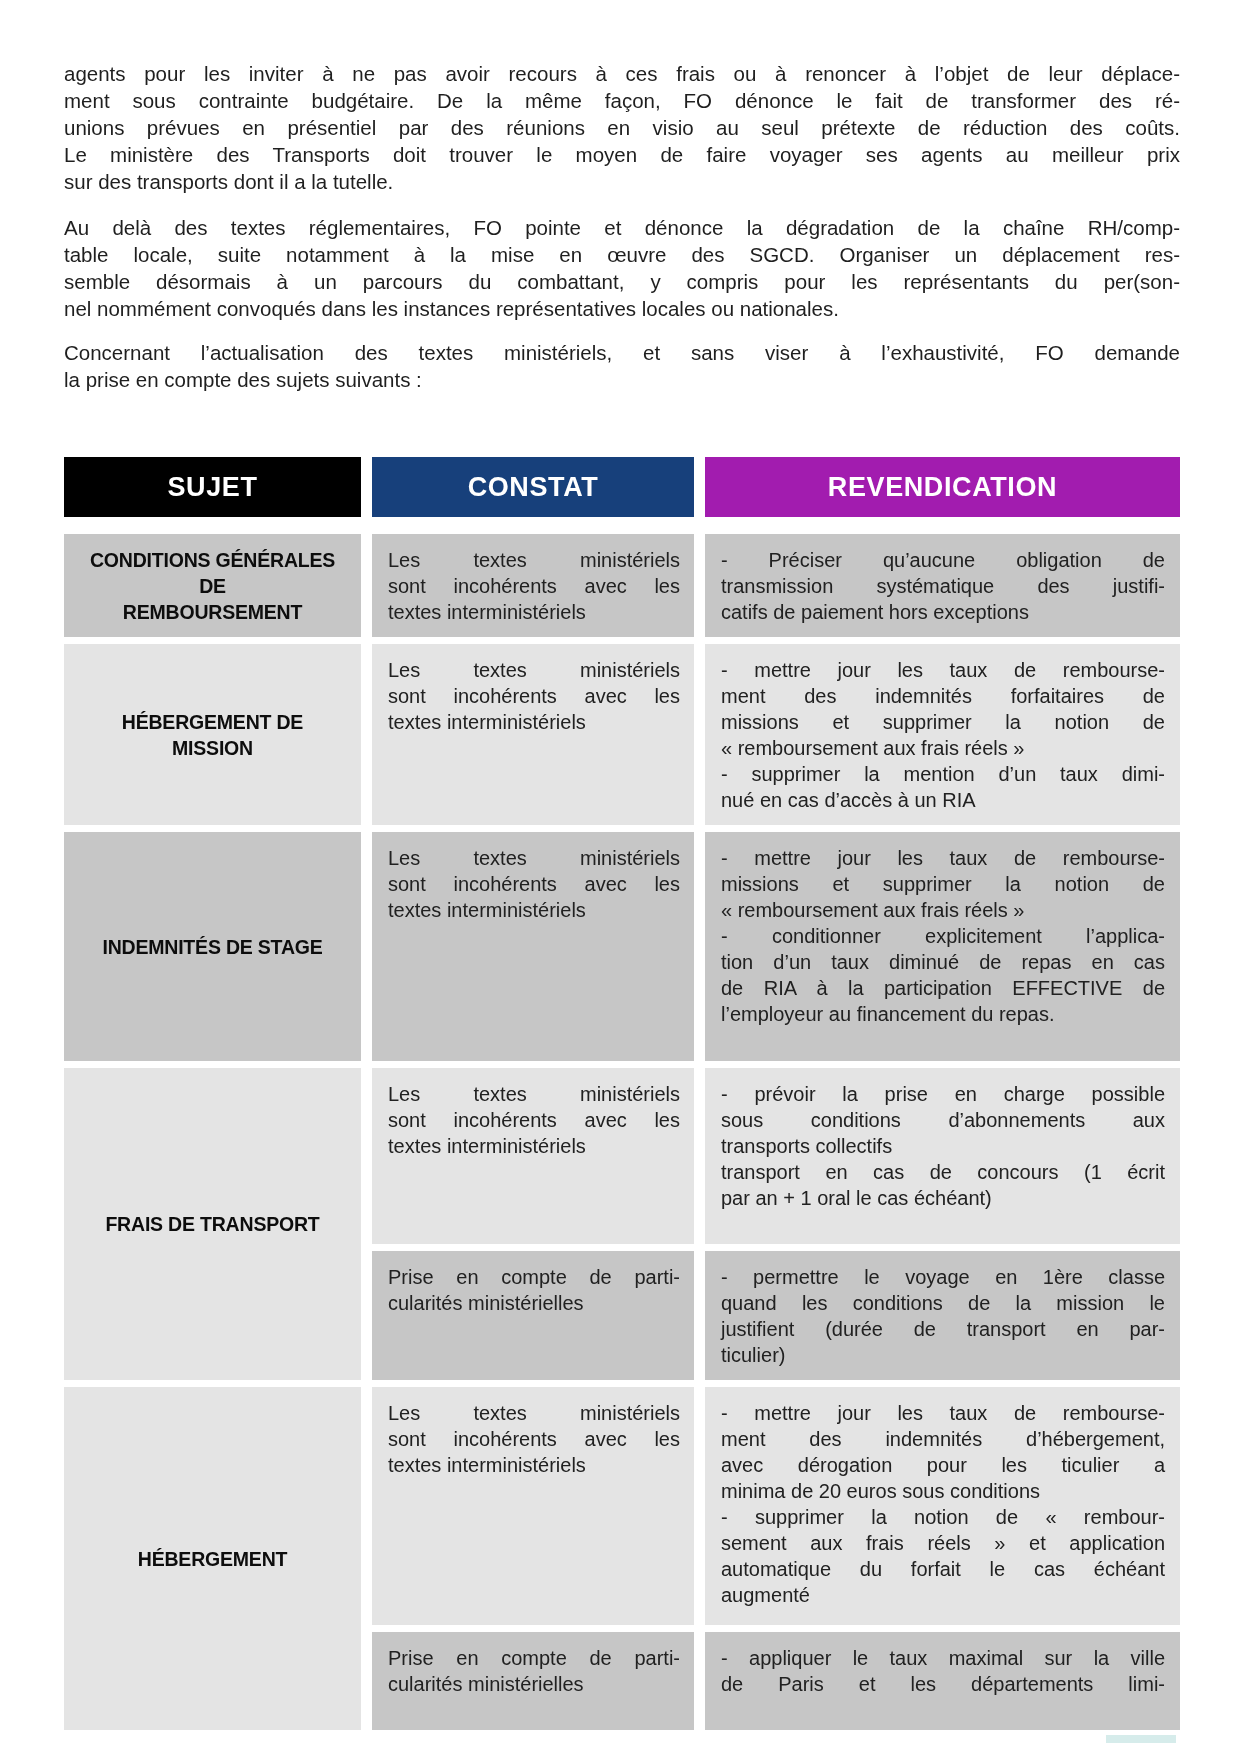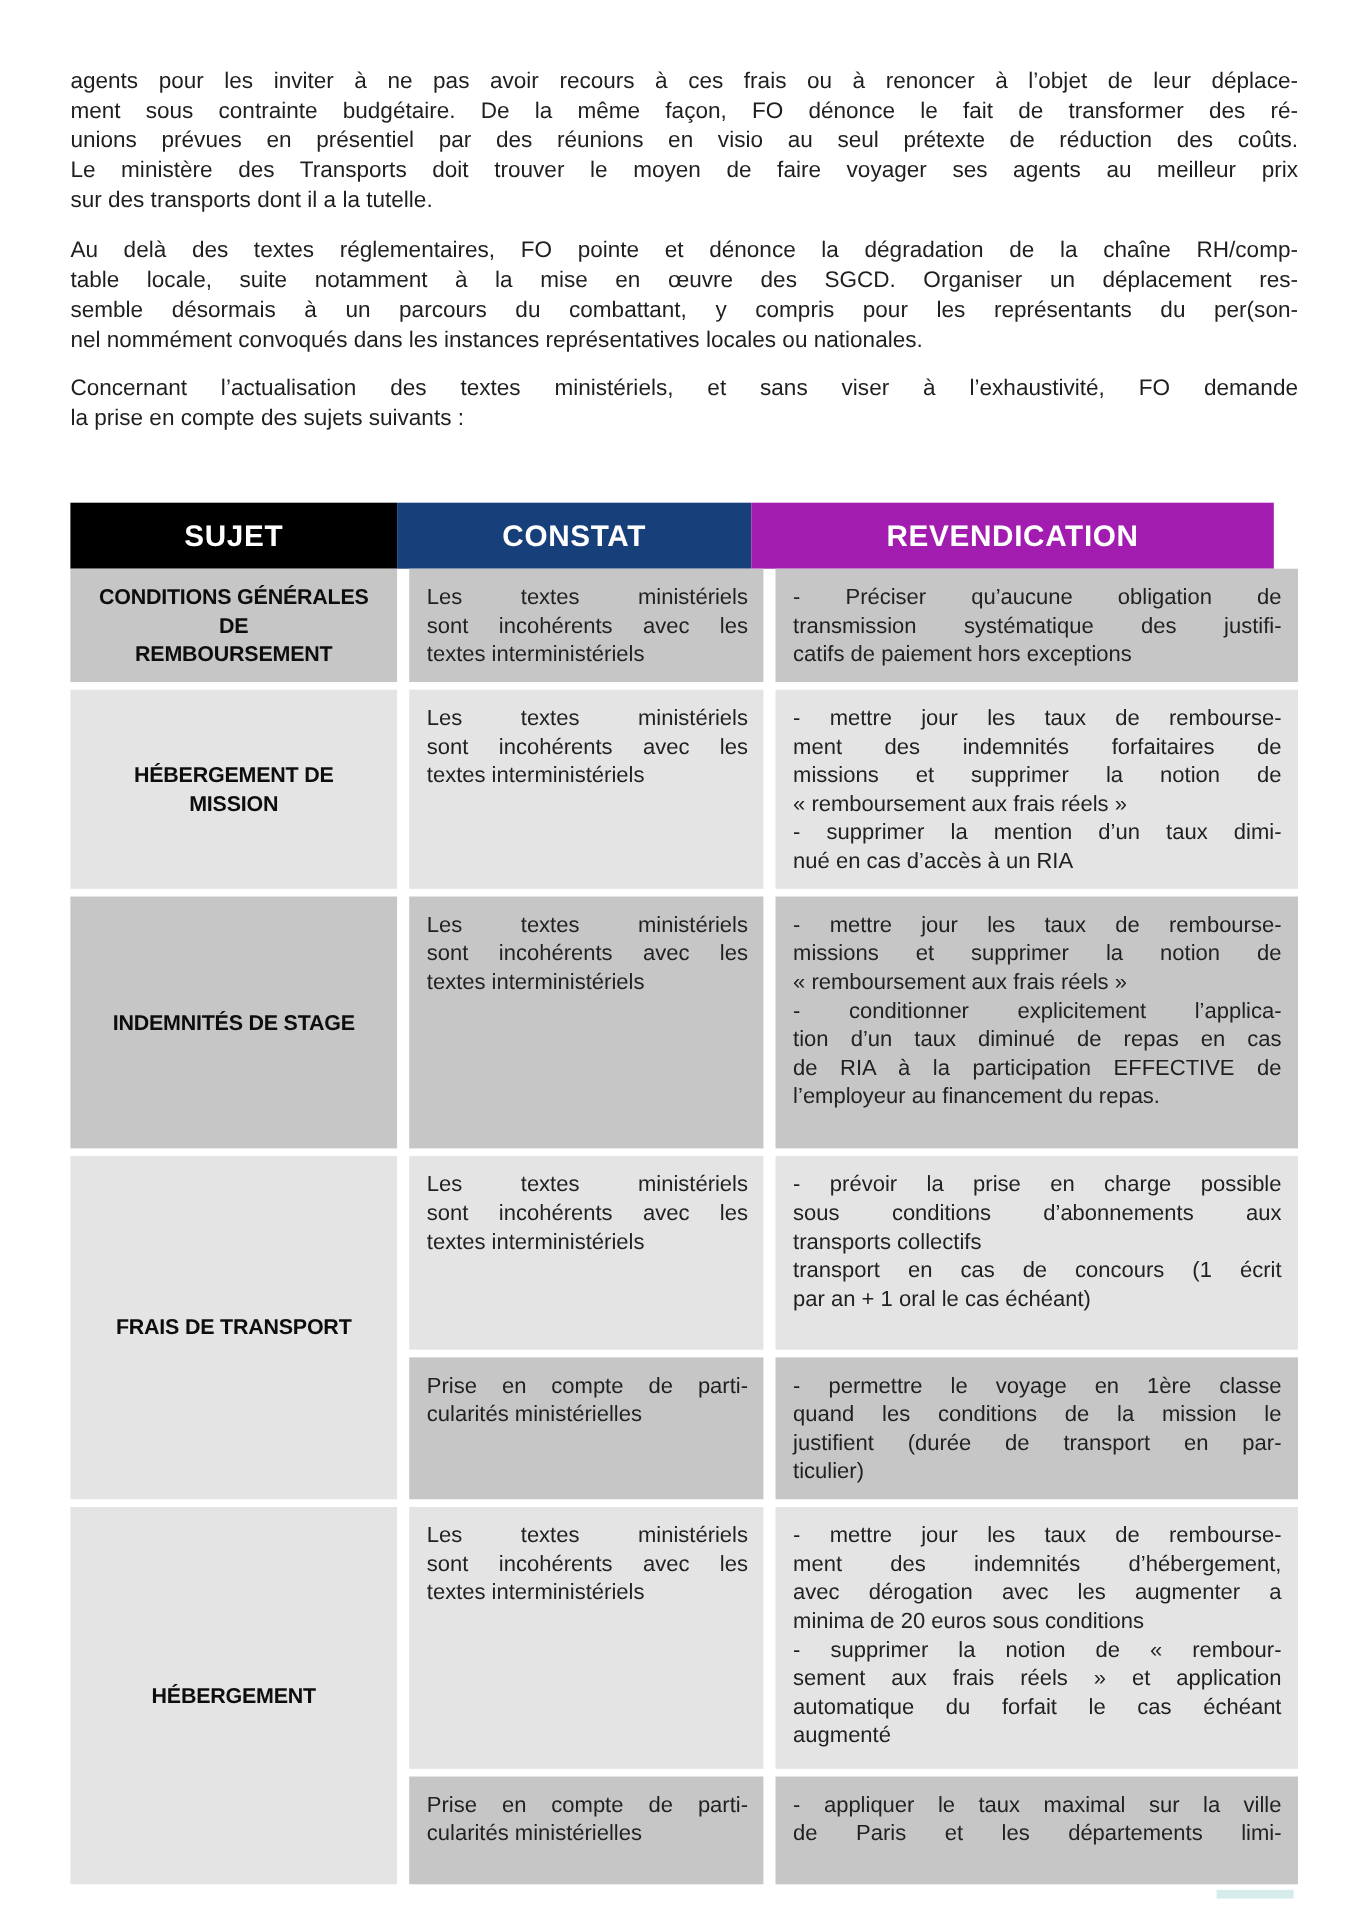--- a/index.html
+++ b/index.html
@@ -8,28 +8,28 @@
     font-family:"Liberation Sans",sans-serif;color:#1f1f1f;
     -webkit-font-smoothing:antialiased;
   }
   .content{position:absolute;left:64px;top:0;width:1116px;}
   .para{font-size:20.5px;line-height:27px;}
   #p1{margin-top:60px;}
   #p2{margin-top:19px;}
   #p3{margin-top:17px;}
   .tl{text-align:left;white-space:nowrap;}
   .tl.just{text-align:justify;text-align-last:justify;white-space:normal;}
-  .thead{display:grid;grid-template-columns:297px 322px 475px;column-gap:0;margin-top:64px;}
+  .thead{display:grid;grid-template-columns:297px 322px 475px;column-gap:11px;margin-top:64px;}
   .hcell{height:60px;display:flex;align-items:center;justify-content:center;
     color:#ffffff;font-weight:bold;font-size:27px;letter-spacing:0.6px;}
   .h-sujet{background:#000000;}
   .h-constat{background:#17407b;}
   .h-rev{background:#a21caf;}
   .tbody{
-    display:grid;grid-template-columns:297px 322px 475px;column-gap:11px;row-gap:7px;
+    display:grid;grid-template-columns:297px 322px 475px;column-gap:11px;row-gap:7px;margin-top:17px;
     grid-template-rows:minmax(95px,auto) minmax(176px,auto) minmax(229px,auto) minmax(176px,auto)
                        minmax(114px,auto) minmax(238px,auto) minmax(98px,auto);
   }
   .cell{font-size:20px;line-height:26px;box-sizing:border-box;color:#212121;}
   .dark{background:#c6c6c6;}
   .light{background:#e4e4e4;}
   .sujet{grid-column:1;display:flex;flex-direction:column;align-items:center;justify-content:center;
     font-weight:bold;font-size:19.5px;line-height:26px;padding:8px 10px;color:#0d0d0d;letter-spacing:-0.2px;}
   .sujet .tl{text-align:center;white-space:normal;}
   .constat{grid-column:2;padding:13px 14px 12px 16px;}
@@ -143,21 +143,21 @@
         <div class="tl">HÉBERGEMENT</div>
       </div>
       <div class="cell constat light" style="grid-row: 6;">
         <div class="tl just">Les textes ministériels</div>
         <div class="tl just">sont incohérents avec les</div>
         <div class="tl">textes interministériels</div>
       </div>
       <div class="cell rev light" style="grid-row: 6;">
         <div class="tl just">- mettre jour les taux de rembourse-</div>
         <div class="tl just">ment des indemnités d’hébergement,</div>
-        <div class="tl just">avec dérogation avec les augmenter  a</div>
+        <div class="tl just">avec dérogation pour les ticulier  a</div>
         <div class="tl">minima de 20 euros sous conditions</div>
         <div class="tl just">-  supprimer la notion de « rembour-</div>
         <div class="tl just">sement aux frais réels » et application</div>
         <div class="tl just">automatique du forfait le cas échéant</div>
         <div class="tl">augmenté</div>
       </div>
       <div class="cell constat dark" style="grid-row: 7;">
         <div class="tl just">Prise en compte de parti-</div>
         <div class="tl">cularités ministérielles</div>
       </div>

